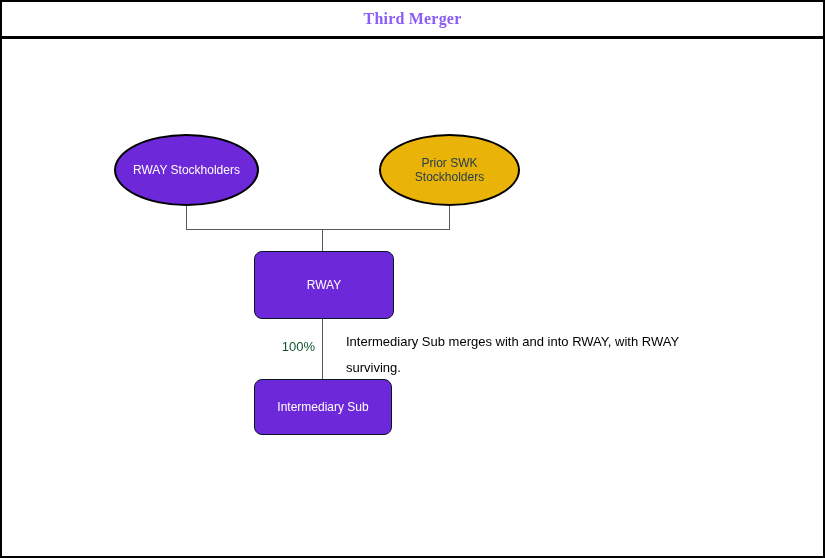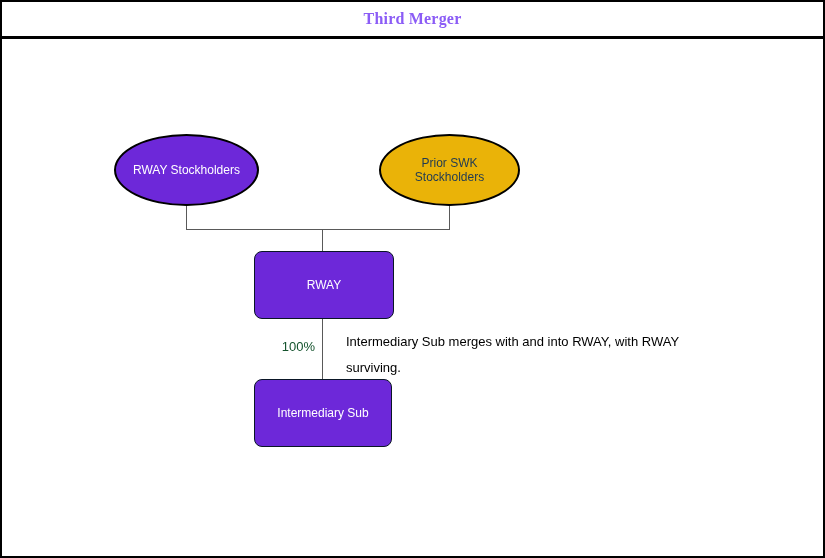--- a/index.html
+++ b/index.html
@@ -100,21 +100,21 @@
     </div>
 
     <div class="node ellipse green-fill" style="left:377px; top:132px; width:141px; height:72px;">
       <span class="node-label narrow">Prior SWK Stockholders</span>
     </div>
 
     <div class="node rect navy-fill" style="left:252px; top:249px; width:140px; height:68px;">
       <span class="node-label">RWAY</span>
     </div>
 
-    <div class="node rect navy-fill" style="left:252px; top:377px; width:138px; height:68px;">
+    <div class="node rect navy-fill" style="left:252px; top:377px; width:138px; height:56px;">
       <span class="node-label">Intermediary Sub</span>
     </div>
 
     <div class="pct-label">100%</div>
 
     <div class="annotation">Intermediary Sub merges with and into RWAY, with RWAY surviving.</div>
 
   </div>
 </div>
 

